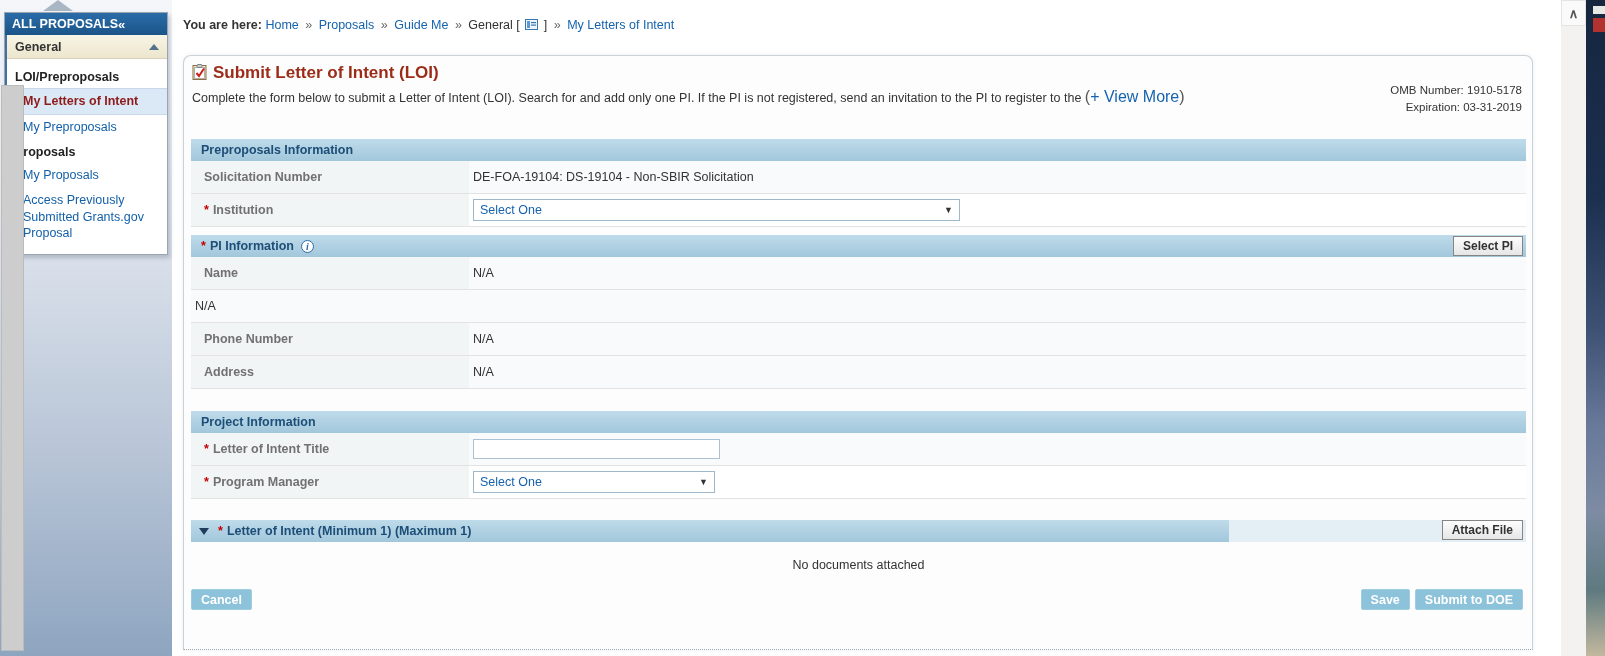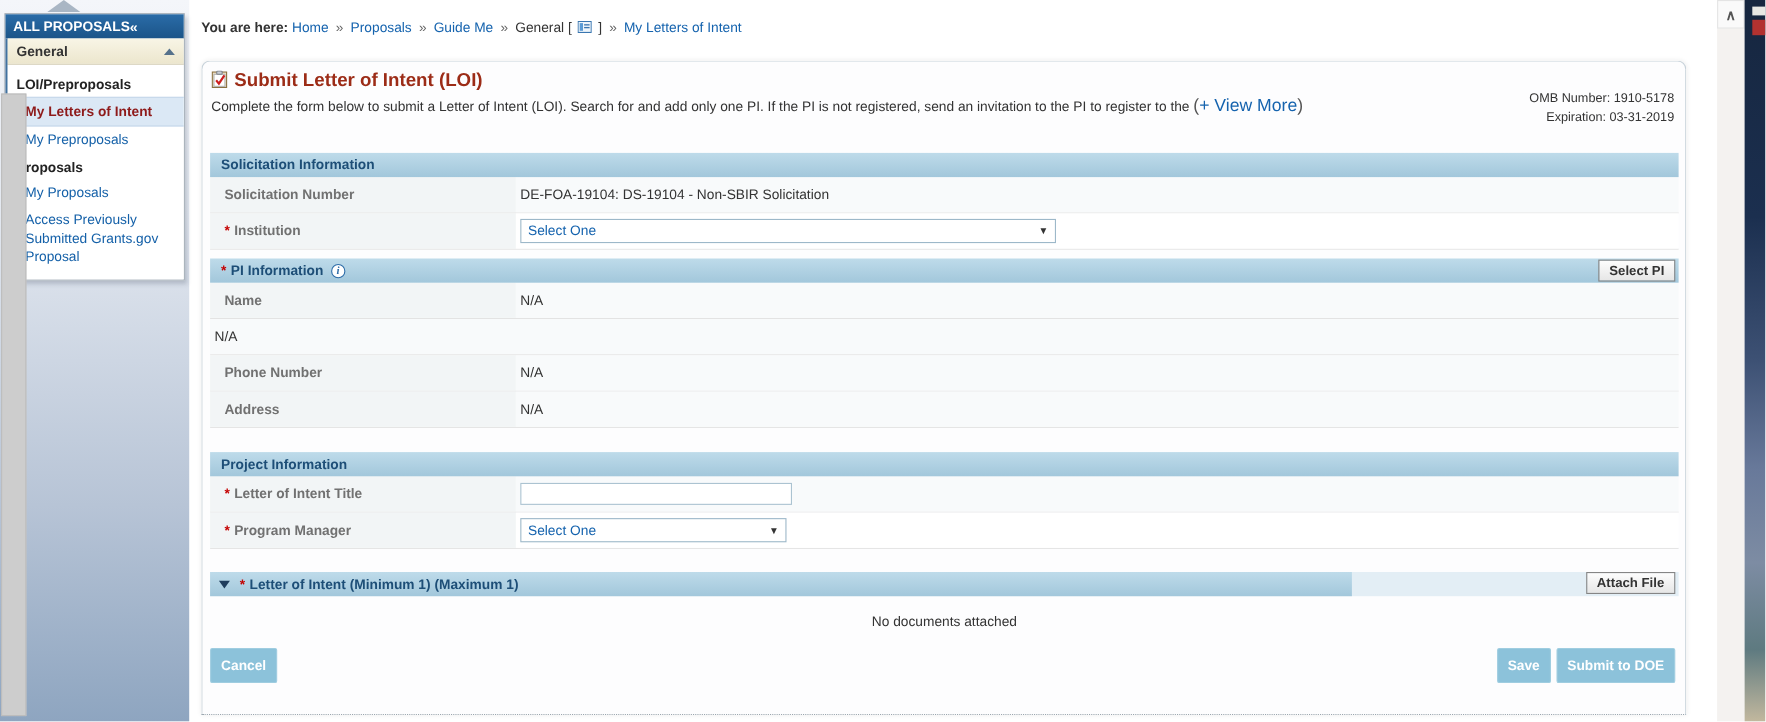--- a/index.html
+++ b/index.html
@@ -70,21 +70,21 @@
   .txt-input { height:20px; width:247px; border:1px solid #abc3d1; background:#fff; padding:0 4px; font:inherit; color:#333; }
 
   .attach-bar { height:22px; background:#e3eef5; position:relative; display:flex; align-items:stretch; }
   .attach-blue { width:1038px; background:linear-gradient(180deg,#bedbea 0%, #a2c7db 100%);
     display:flex; align-items:center; padding:0 8px; color:#1d4e77; font-weight:bold; }
   .tri-down { width:0; height:0; border-left:5px solid transparent; border-right:5px solid transparent;
     border-top:7px solid #1f3d5c; margin-right:9px; cursor:pointer; }
   .no-docs { text-align:center; margin-top:16px; color:#333; }
 
   .btn-row { display:flex; justify-content:space-between; margin-top:17px; padding:0 3px 0 0; }
-  .blue-btn { height:32px; padding:0 9px; background:#8cc2da; border:1px solid #9fcde0; border-radius:2px;
+  .blue-btn { height:21px; padding:0 9px; background:#8cc2da; border:1px solid #9fcde0; border-radius:2px;
     color:#fff; font-weight:bold; font-size:12.5px; display:flex; align-items:center; cursor:pointer; }
   .btn-group { display:flex; gap:5px; }
 
   
   .scrollbar { position:absolute; left:1561px; top:0; width:25px; height:656px; background:#f4f2f0; }
   .scroll-up { height:26px; background:#fafafa; border:1px solid #e4e4e4; display:flex; align-items:center; justify-content:center;
     color:#555; font-size:13px; font-weight:bold; cursor:pointer; }
   .scroll-thumb { position:absolute; left:1px; top:85px; width:23px; height:566px; background:#cdcdcd; border:1px solid #bcbcbc; cursor:pointer; }
   .edge-strip { position:absolute; left:1586px; top:0; width:19px; height:656px;
     background:linear-gradient(180deg,#16263f 0%, #1b2f4f 30%, #3d5174 50%, #68799a 65%, #7d8ca3 78%, #5e7a80 90%, #c2b89e 100%); }
@@ -159,21 +159,21 @@
         <span class="view-more">
           <span>(</span><a>+ View More</a><span>)</span>
         </span>
         <div class="omb">
           <div>OMB Number: 1910-5178</div>
           <div>Expiration: 03-31-2019</div>
         </div>
       </div>
 
       <div class="sec-bar" style="margin-top:35px;">
-        <span>Solicitation Information</span>
+        <span>Preproposals Information</span>
       </div>
       <div class="form-row alt">
         <div class="fr-label">Solicitation Number</div>
         <div class="fr-value">DE-FOA-19104: DS-19104 - Non-SBIR Solicitation</div>
       </div>
       <div class="form-row">
         <div class="fr-label">
             <span class="req">*</span>
             <span>Institution</span>
           </div>

